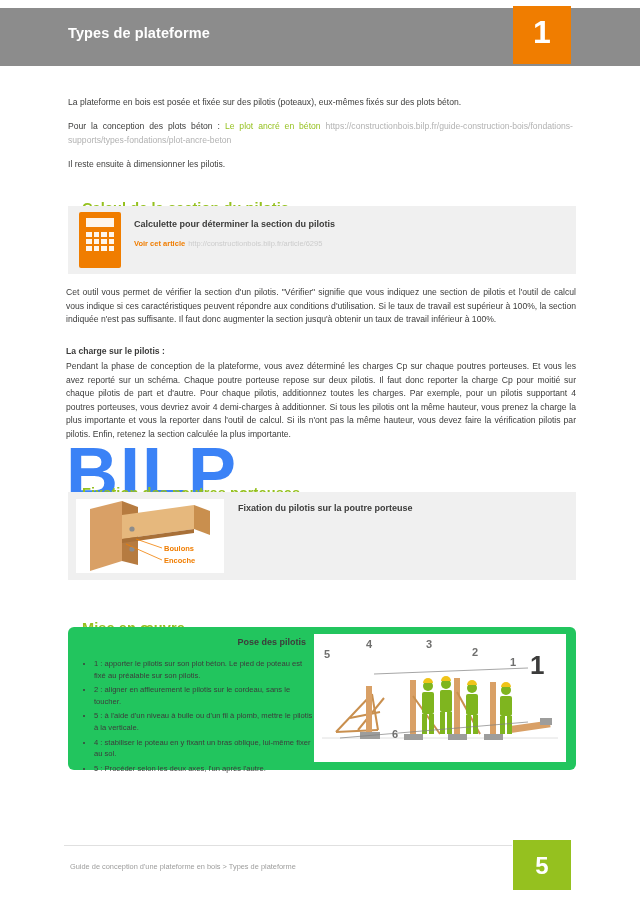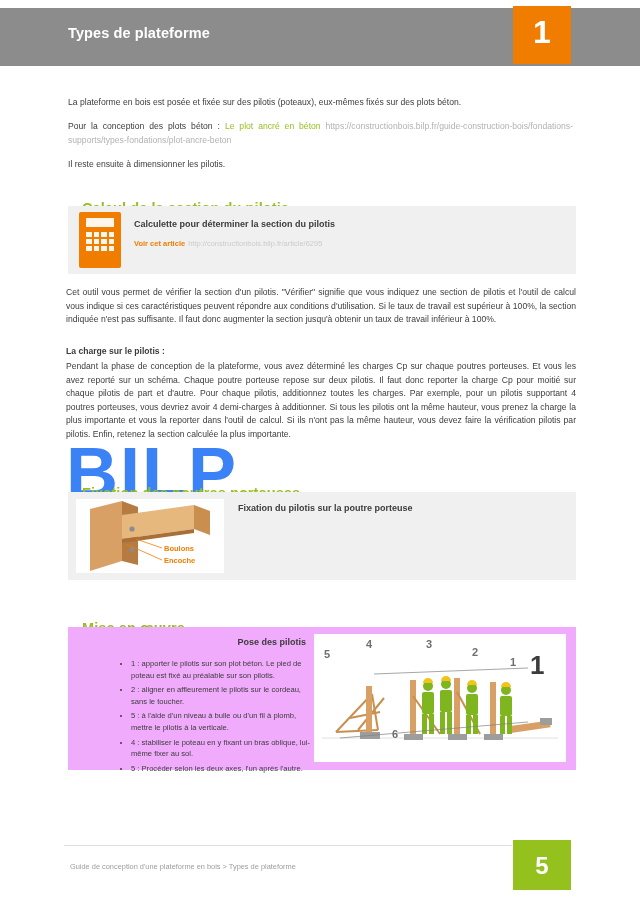--- a/index.html
+++ b/index.html
@@ -236,21 +236,22 @@
     color: #6f6f6e;
   }
 
   
   .mise-box {
     position: absolute;
     left: 68px;
     top: 563px;
     width: 508px;
     height: 143px;
-    background: #f0abfc;
+    background: #22c55e;
+    border-radius: 6px;
   }
   .mise-title {
     position: absolute;
     right: 270px;
     top: 10px;
     font-size: 9px;
     font-weight: bold;
     color: #3c3c3b;
     white-space: nowrap;
   }
@@ -258,21 +259,21 @@
     position: absolute;
     left: 14px;
     top: 31px;
     width: 222px;
     margin: 0;
     padding: 0 0 0 12px;
     font-size: 7.6px;
     line-height: 11.6px;
     color: #3c3c3b;
   }
-  .mise-list li { margin-bottom: 3px; margin-left: 37px; }
+  .mise-list li { margin-bottom: 3px; }
   .mise-img {
     position: absolute;
     left: 246px;
     top: 7px;
     width: 252px;
     height: 128px;
     background: #ffffff;
     overflow: hidden;
   }
 

